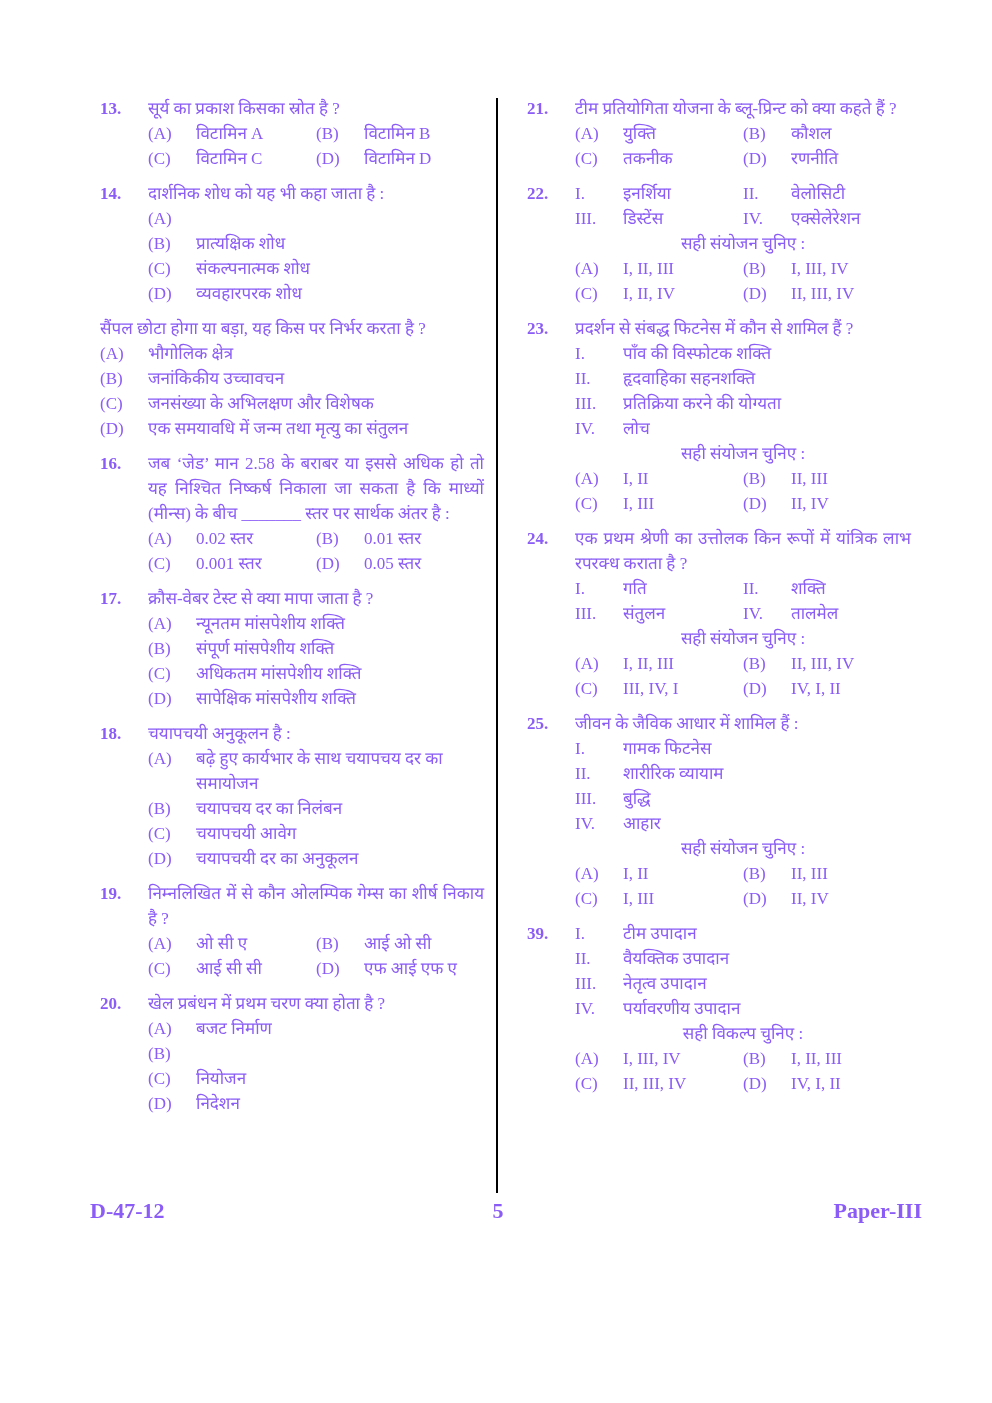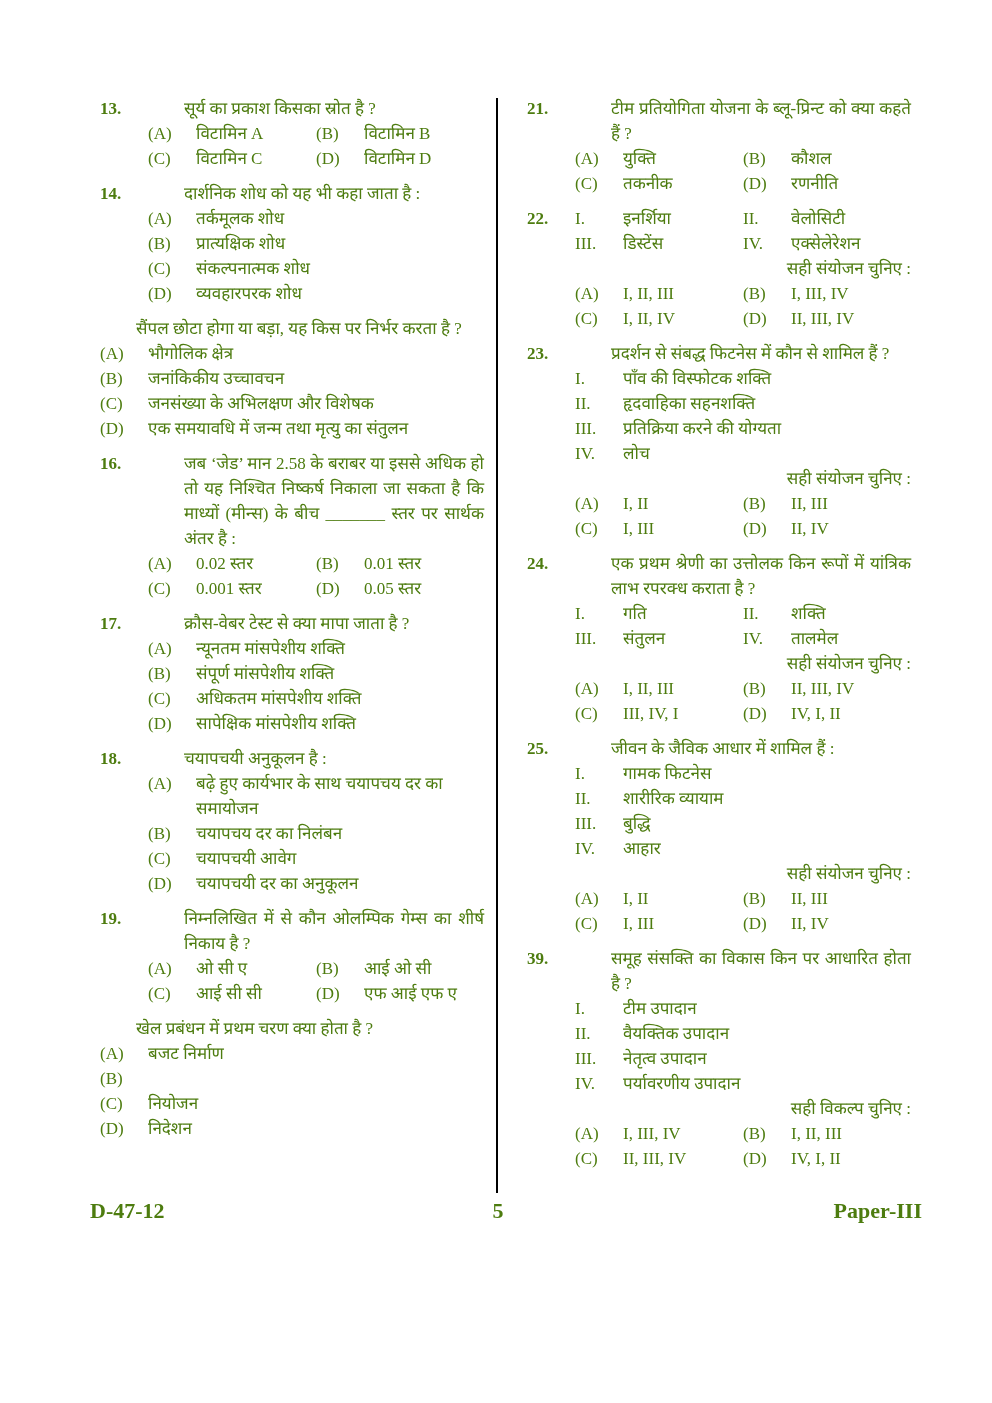--- a/index.html
+++ b/index.html
@@ -5,21 +5,21 @@
   html, body {
     margin: 0;
     padding: 0;
     background: #ffffff;
   }
   .page {
     position: relative;
     width: 992px;
     height: 1403px;
     background: #ffffff;
-    color: #4d7c0f;
+    color: #8b5cf6;
     font-family: "Liberation Serif", "DejaVu Serif", serif;
     font-size: 17px;
     line-height: 25px;
     overflow: hidden;
   }
   .col {
     position: absolute;
     top: 96px;
     width: 384px;
   }
@@ -39,33 +39,32 @@
   }
   .qnum {
     width: 48px;
     flex-shrink: 0;
     font-weight: bold;
   }
   .qbody { flex: 1; min-width: 0; }
   .qtext {
     text-align: justify;
     text-justify: inter-word;
-    margin-left: 36px;
   }
   .items.grid, .options.grid {
     display: grid;
     grid-template-columns: 1fr 1fr;
   }
   .item, .option { display: flex; }
   .ilabel, .olabel {
     width: 48px;
     flex-shrink: 0;
   }
   .itext, .otext { flex: 1; min-width: 0; }
-  .note { text-align: right; }
+  .note { text-align: center; }
   .footer-left, .footer-center, .footer-right {
     position: absolute;
     top: 1198px;
     font-weight: bold;
     font-size: 22px;
     line-height: 26px;
   }
   .footer-left  { left: 90px; }
   .footer-center { left: 470px; width: 56px; text-align: center; }
   .footer-right { right: 70px; text-align: right; }
@@ -99,21 +98,20 @@
           </div>
         </div>
       </div>
       <div class="question">
         <div class="qnum">14.</div>
         <div class="qbody">
           <div class="qtext">दार्शनिक शोध को यह भी कहा जाता है :</div>
           <div class="options list">
             <div class="option">
               <span class="olabel">(A)</span>
-              <span class="otext">तर्कमूलक शोध</span>
             </div>
             <div class="option">
               <span class="olabel">(B)</span>
               <span class="otext">प्रात्यक्षिक शोध</span>
             </div>
             <div class="option">
               <span class="olabel">(C)</span>
               <span class="otext">संकल्पनात्मक शोध</span>
             </div>
             <div class="option">
@@ -236,20 +234,21 @@
               <span class="otext">आई सी सी</span>
             </div>
             <div class="option">
               <span class="olabel">(D)</span>
               <span class="otext">एफ आई एफ ए</span>
             </div>
           </div>
         </div>
       </div>
       <div class="question">
+        <div class="qnum">20.</div>
         <div class="qbody">
           <div class="qtext">खेल प्रबंधन में प्रथम चरण क्या होता है ?</div>
           <div class="options list">
             <div class="option">
               <span class="olabel">(A)</span>
               <span class="otext">बजट निर्माण</span>
             </div>
             <div class="option">
               <span class="olabel">(B)</span>
             </div>
@@ -458,21 +457,20 @@
             <div class="option">
               <span class="olabel">(D)</span>
               <span class="otext">II, IV</span>
             </div>
           </div>
         </div>
       </div>
       <div class="question">
         <div class="qnum">39.</div>
         <div class="qbody">
-          <div class="qtext">समूह संसक्ति का विकास किन पर आधारित होता है ?</div>
           <div class="items list">
             <div class="item">
               <span class="ilabel">I.</span>
               <span class="itext">टीम उपादान</span>
             </div>
             <div class="item">
               <span class="ilabel">II.</span>
               <span class="itext">वैयक्तिक उपादान</span>
             </div>
             <div class="item">

